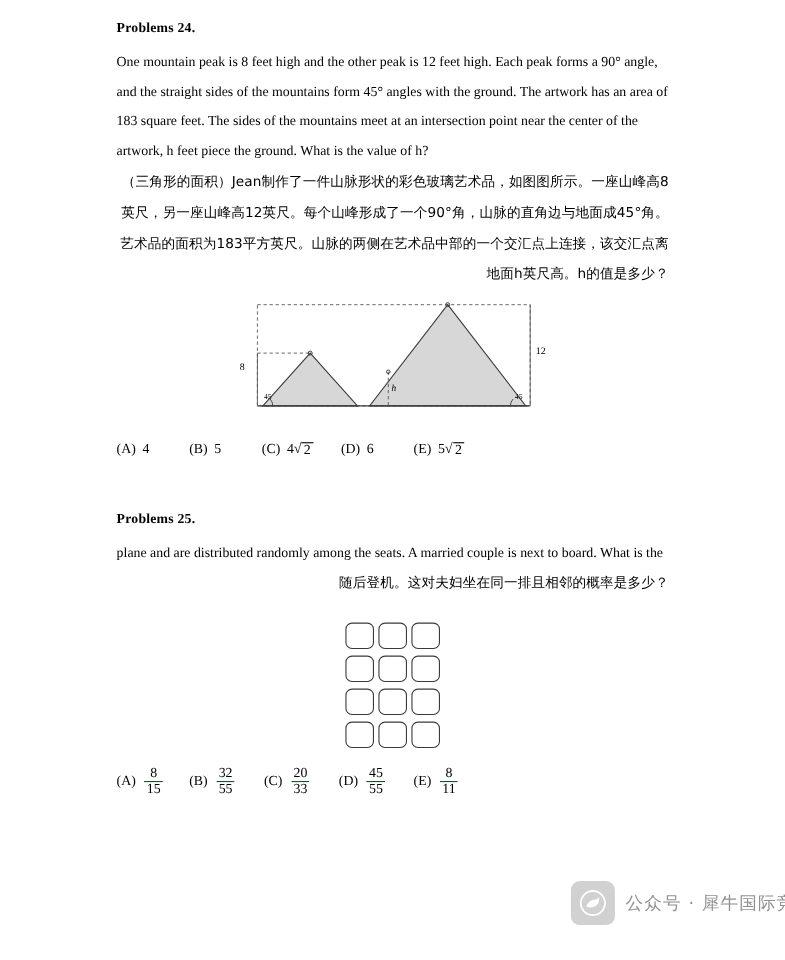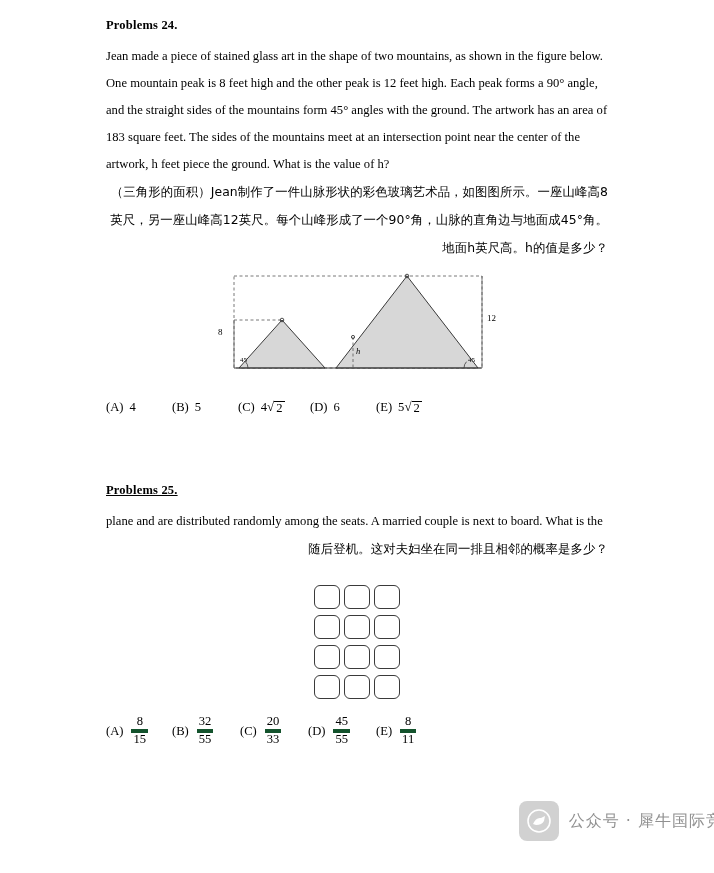--- a/index.html
+++ b/index.html
@@ -86,21 +86,21 @@
     display: inline-flex;
     flex-direction: column;
     align-items: center;
     vertical-align: middle;
     line-height: 1.1;
     font-size: 12.6px;
     margin-left: 2px;
   }
   .frac .num { padding: 0 2px; }
   .frac .den {
-    border-top: 4px solid #14532d;
+    border-top: 1px solid #14532d;
     padding: 0 2px;
   }
   .seat-grid {
     position: relative;
   }
   .seat-row {
     display: flex;
     justify-content: center;
     gap: 4px;
     margin-bottom: 6px;
@@ -140,28 +140,28 @@
   }
 </style>
 </head>
 <body>
 
 <div class="page">
   <div class="content">
 
     <div class="prob-title">Problems 24.</div>
 
-    <p class="en-line">Jean made a piece of stained glass art in the shape of two mountains, as shown in the figure below.</p>
     <p class="en-line">One mountain peak is 8 feet high and the other peak is 12 feet high. Each peak forms a 90° angle,</p>
     <p class="en-line">and the straight sides of the mountains form 45° angles with the ground. The artwork has an area of</p>
     <p class="en-line">183 square feet. The sides of the mountains meet at an intersection point near the center of the</p>
     <p class="en-line last">artwork, h feet piece the ground. What is the value of h?</p>
 
     <p class="cn-line">（三角形的面积）Jean制作了一件山脉形状的彩色玻璃艺术品，如图图所示。一座山峰高8</p>
     <p class="cn-line">英尺，另一座山峰高12英尺。每个山峰形成了一个90°角，山脉的直角边与地面成45°角。</p>
+    <p class="cn-line">艺术品的面积为183平方英尺。山脉的两侧在艺术品中部的一个交汇点上连接，该交汇点离</p>
     <p class="cn-line">地面h英尺高。h的值是多少？</p>
 
     <div class="spacer-sm"></div>
 
     <div class="figure-wrap" style="height:120px;">
       <svg width="502" height="120" viewBox="0 0 502 120">
 
         <rect x="128" y="8" width="248" height="92" fill="none" stroke="#555" stroke-width="0.8" stroke-dasharray="3,2.5"></rect>
 
         <polygon points="133,100 176,52 219,100" fill="#d7d7d7" stroke="#3a3a3a" stroke-width="1"></polygon>
@@ -215,21 +215,21 @@
       <div class="choice">
         <span class="lbl">(E)</span>
         <span>5</span>
         <span class="radical">
           <span class="sign">√</span>
           <span class="rad-body">2</span>
         </span>
       </div>
     </div>
 
-    <div class="prob-title" style="margin-top:68px;text-decoration:underline;">Problems 25.</div>
+    <div class="prob-title" style="margin-top:48px;">Problems 25.</div>
 
     <p class="en-line">plane and are distributed randomly among the seats. A married couple is next to board. What is the</p>
 
     <p class="cn-line">随后登机。这对夫妇坐在同一排且相邻的概率是多少？</p>
 
     <div class="seat-grid" style="margin-top:22px;">
       <div class="seat-row">
         <div class="seat"></div>
         <div class="seat"></div>
         <div class="seat"></div>

